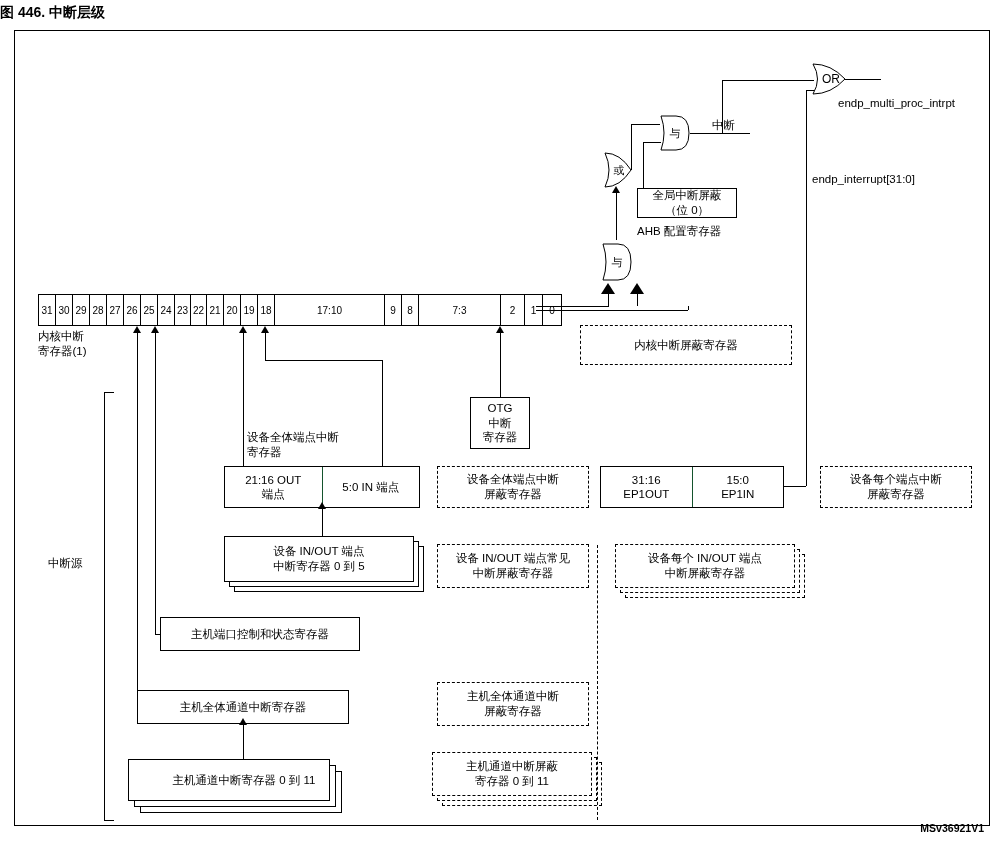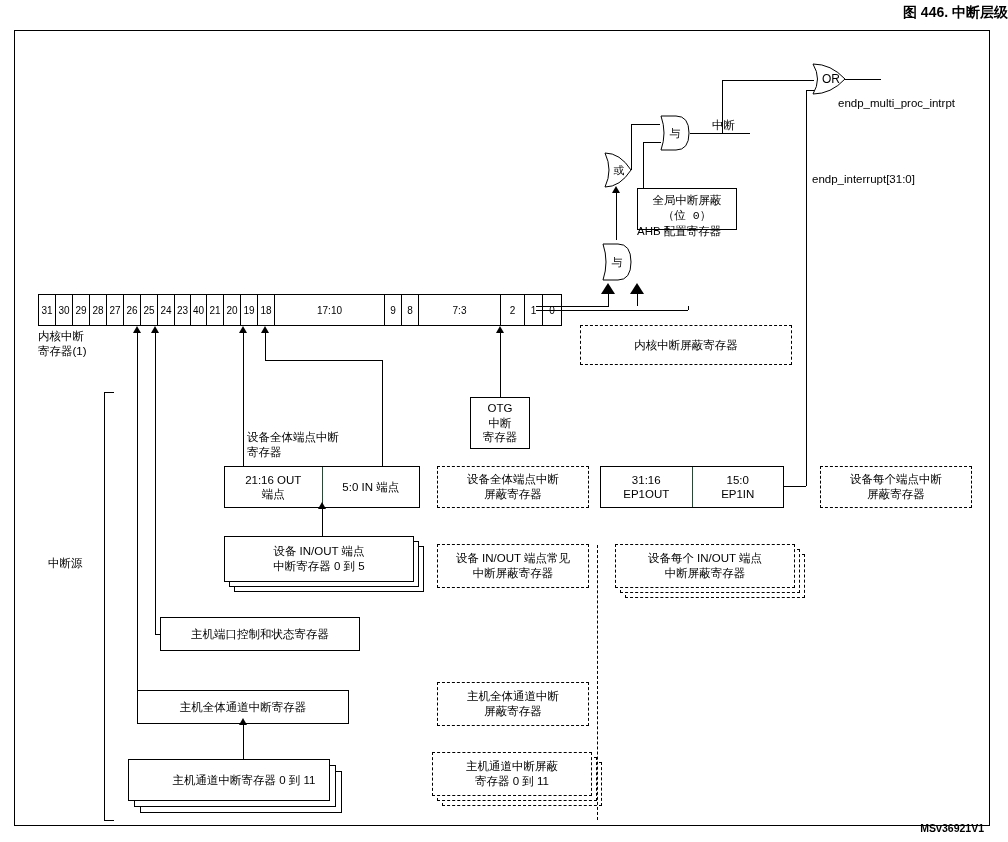--- a/index.html
+++ b/index.html
@@ -15,21 +15,21 @@
     position: relative;
     width: 1008px;
     height: 842px;
     overflow: hidden;
   }
   .title {
     position: absolute;
     left: 0;
     top: 4px;
     width: 1008px;
-    text-align: right;
+    text-align: left;
     font-size: 14px;
     font-weight: bold;
   }
   .frame {
     position: absolute;
     left: 14px;
     top: 30px;
     width: 976px;
     height: 796px;
     border: 1px solid #000;
@@ -159,21 +159,21 @@
   <div id="regbar">
     <div class="cell" style="width:17px">31</div>
     <div class="cell" style="width:17px">30</div>
     <div class="cell" style="width:17px">29</div>
     <div class="cell" style="width:17px">28</div>
     <div class="cell" style="width:17px">27</div>
     <div class="cell" style="width:17px">26</div>
     <div class="cell" style="width:17px">25</div>
     <div class="cell" style="width:17px">24</div>
     <div class="cell" style="width:16px">23</div>
-    <div class="cell" style="width:16px">40</div>
+    <div class="cell" style="width:16px">22</div>
     <div class="cell" style="width:17px">21</div>
     <div class="cell" style="width:17px">20</div>
     <div class="cell" style="width:17px">19</div>
     <div class="cell" style="width:17px">18</div>
     <div class="cell" style="width:110px">17:10</div>
     <div class="cell" style="width:17px">9</div>
     <div class="cell" style="width:17px">8</div>
     <div class="cell" style="width:82px">7:3</div>
     <div class="cell" style="width:24px">2</div>
     <div class="cell" style="width:18px">1</div>
@@ -196,21 +196,21 @@
 
   <div class="hollow-arrow-b" style="left:601px; top:283px;"></div>
   <div class="hollow-arrow-b" style="left:630px; top:283px;"></div>
   <div class="line-v" style="left:608px; top:294px; height:12px;"></div>
   <div class="line-v" style="left:637px; top:294px; height:12px;"></div>
   <div class="line-h" style="left:536px; top:306px; width:73px;"></div>
   <div class="line-h" style="left:536px; top:310px; width:152px;"></div>
   <div class="line-v" style="left:688px; top:306px; height:4px;"></div>
   <div class="line-v" style="left:637px; top:310px; height:0px;"></div>
 
-  <div class="box abs" style="left:637px; top:188px; width:100px; height:42px; flex-direction:column;font-family:Liberation Mono, monospace;">
+  <div class="box abs" style="left:637px; top:188px; width:100px; height:30px; flex-direction:column;">
     <span class="lbl">全局中断屏蔽
 （位 0）</span>
   </div>
   <div class="abs lbl" style="left:637px; top:224px; width:120px;">AHB 配置寄存器</div>
 
   <div class="gate" style="left:604px; top:152px; width:28px; height:36px;">
     <svg width="28" height="36" viewBox="0 0 28 36">
       <path d="M1 1 Q9 18 1 35 Q16 35 27 18 Q16 1 1 1 Z" fill="#fff" stroke="#000" stroke-width="1"></path>
     </svg>
     <div class="gl" style="left:3px; width:24px;">或</div>

